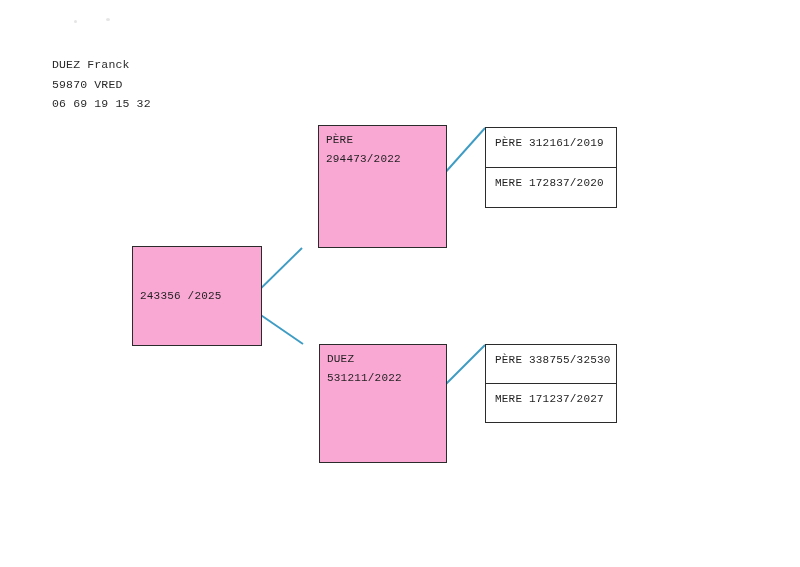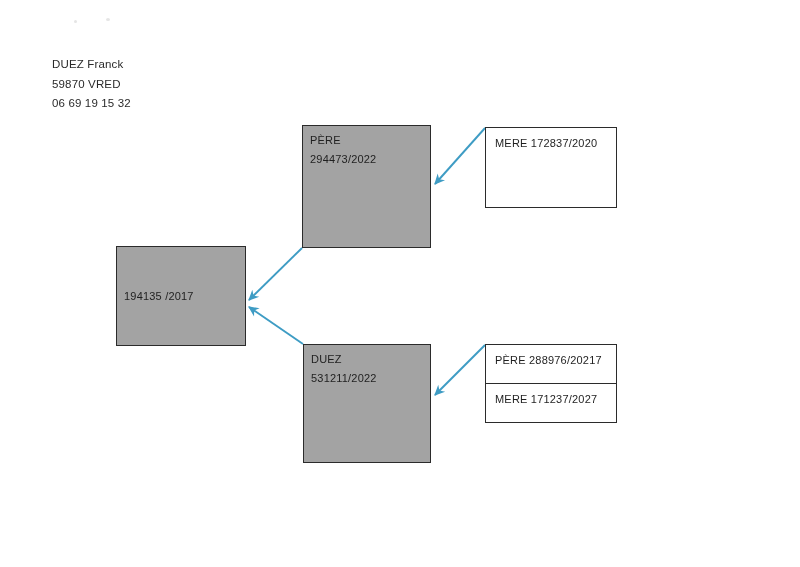--- a/index.html
+++ b/index.html
@@ -11,20 +11,21 @@
   body {
     font-family: "Liberation Sans", sans-serif;
     color: #1c1c1c;
   }
   #page {
     position: relative;
     width: 696px;
     height: 567px;
     background: #ffffff;
     overflow: hidden;
+    font-family: Liberation Mono, monospace;
   }
 
   
   .speck {
     position: absolute;
     background: #cfcfcf;
     border-radius: 50%;
     opacity: 0.55;
   }
 
@@ -39,21 +40,22 @@
     color: #2a2a2a;
     white-space: nowrap;
   }
   #contact-header div { white-space: nowrap; }
 
   
   .node-box {
     position: absolute;
     box-sizing: border-box;
     border: 1.6px solid #2b2b2b;
-    background: #a3a3a3;
+    background: #f9a8d4;
+    margin-left: 16px;
   }
   .node-text {
     position: absolute;
     font-size: 11px;
     letter-spacing: 0.2px;
     color: #1f1f1f;
     white-space: nowrap;
   }
 
   
@@ -130,41 +132,44 @@
     <line x1="302" y1="248" x2="249" y2="300" stroke="#3e9cc4" stroke-width="1.9" marker-end="url(#arrowhead)"></line>
 
     <line x1="303" y1="344" x2="249" y2="307" stroke="#3e9cc4" stroke-width="1.9" marker-end="url(#arrowhead)"></line>
 
     <line x1="485" y1="128" x2="435" y2="184" stroke="#3e9cc4" stroke-width="1.9" marker-end="url(#arrowhead)"></line>
 
     <line x1="485" y1="345" x2="435" y2="395" stroke="#3e9cc4" stroke-width="1.9" marker-end="url(#arrowhead)"></line>
   </svg>
 
   <div class="node-box" id="child-box">
-    <span class="node-text">194135 /2017</span>
+    <span class="node-text">243356 /2025</span>
   </div>
 
   <div class="node-box" id="father-box">
     <span class="node-text parent-label">PÈRE</span>
     <span class="node-text parent-id">294473/2022</span>
   </div>
 
   <div class="node-box" id="mother-box">
     <span class="node-text parent-label">DUEZ</span>
     <span class="node-text parent-id">531211/2022</span>
   </div>
 
   <div class="gp-box" id="gp-top">
     <div class="gp-cell">
+      <span class="gp-text">PÈRE  312161/2019</span>
+    </div>
+    <div class="gp-cell">
       <span class="gp-text">MERE  172837/2020</span>
     </div>
   </div>
 
   <div class="gp-box" id="gp-bottom">
     <div class="gp-cell">
-      <span class="gp-text">PÈRE  288976/20217</span>
+      <span class="gp-text">PÈRE  338755/32530</span>
     </div>
     <div class="gp-cell">
       <span class="gp-text">MERE  171237/2027</span>
     </div>
   </div>
 
 </div>
 
 </body></html>

